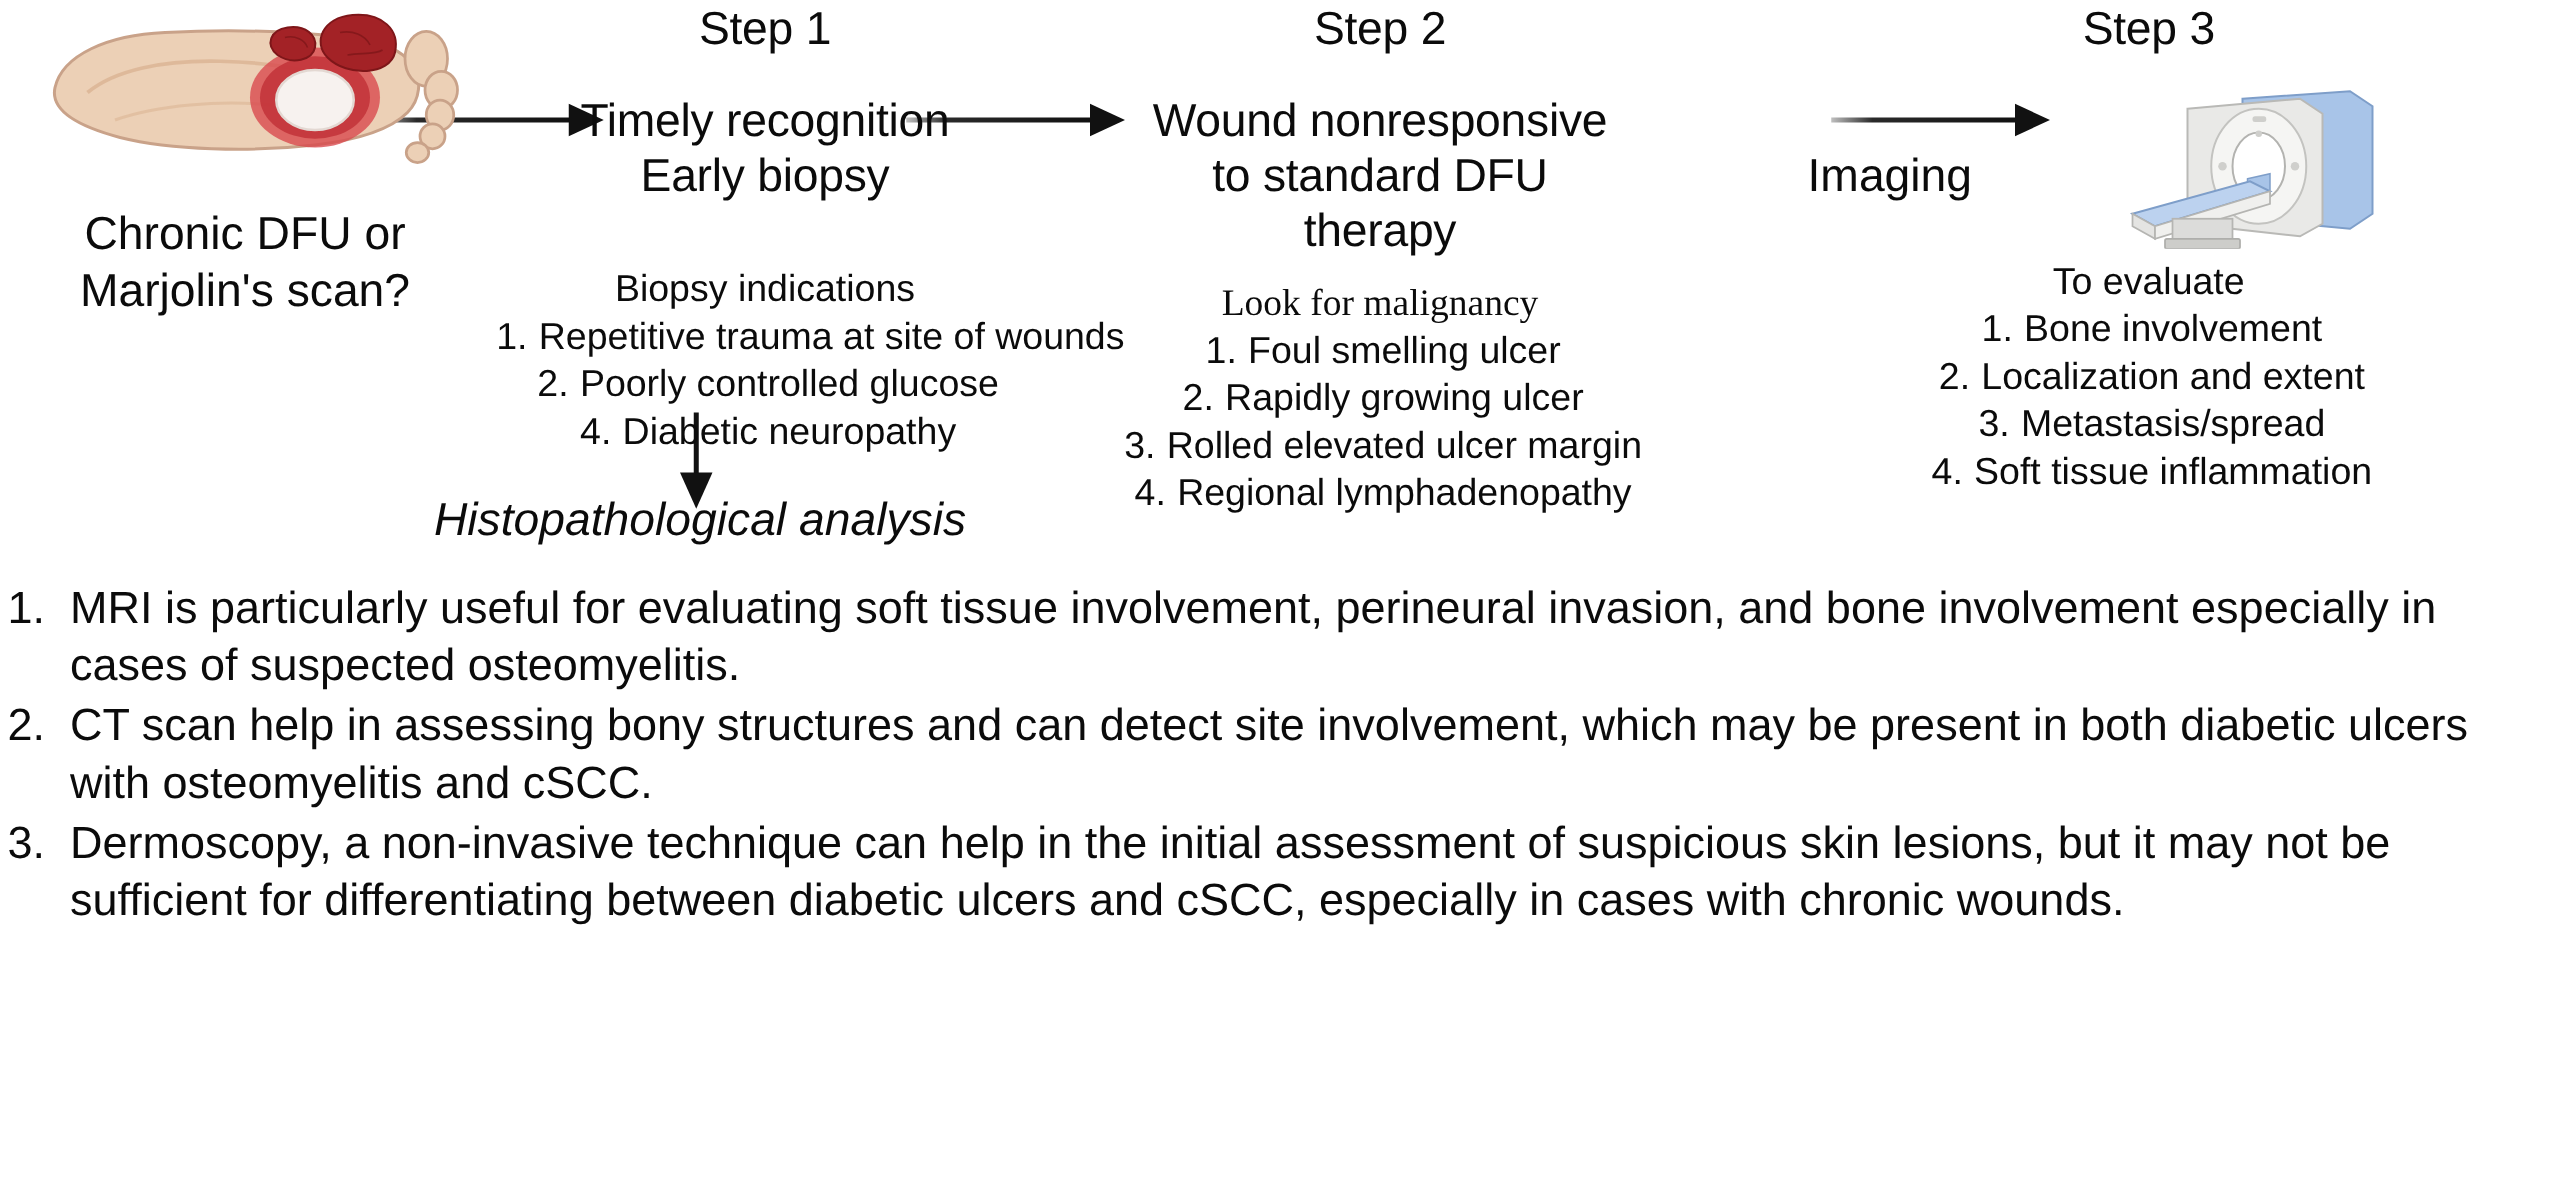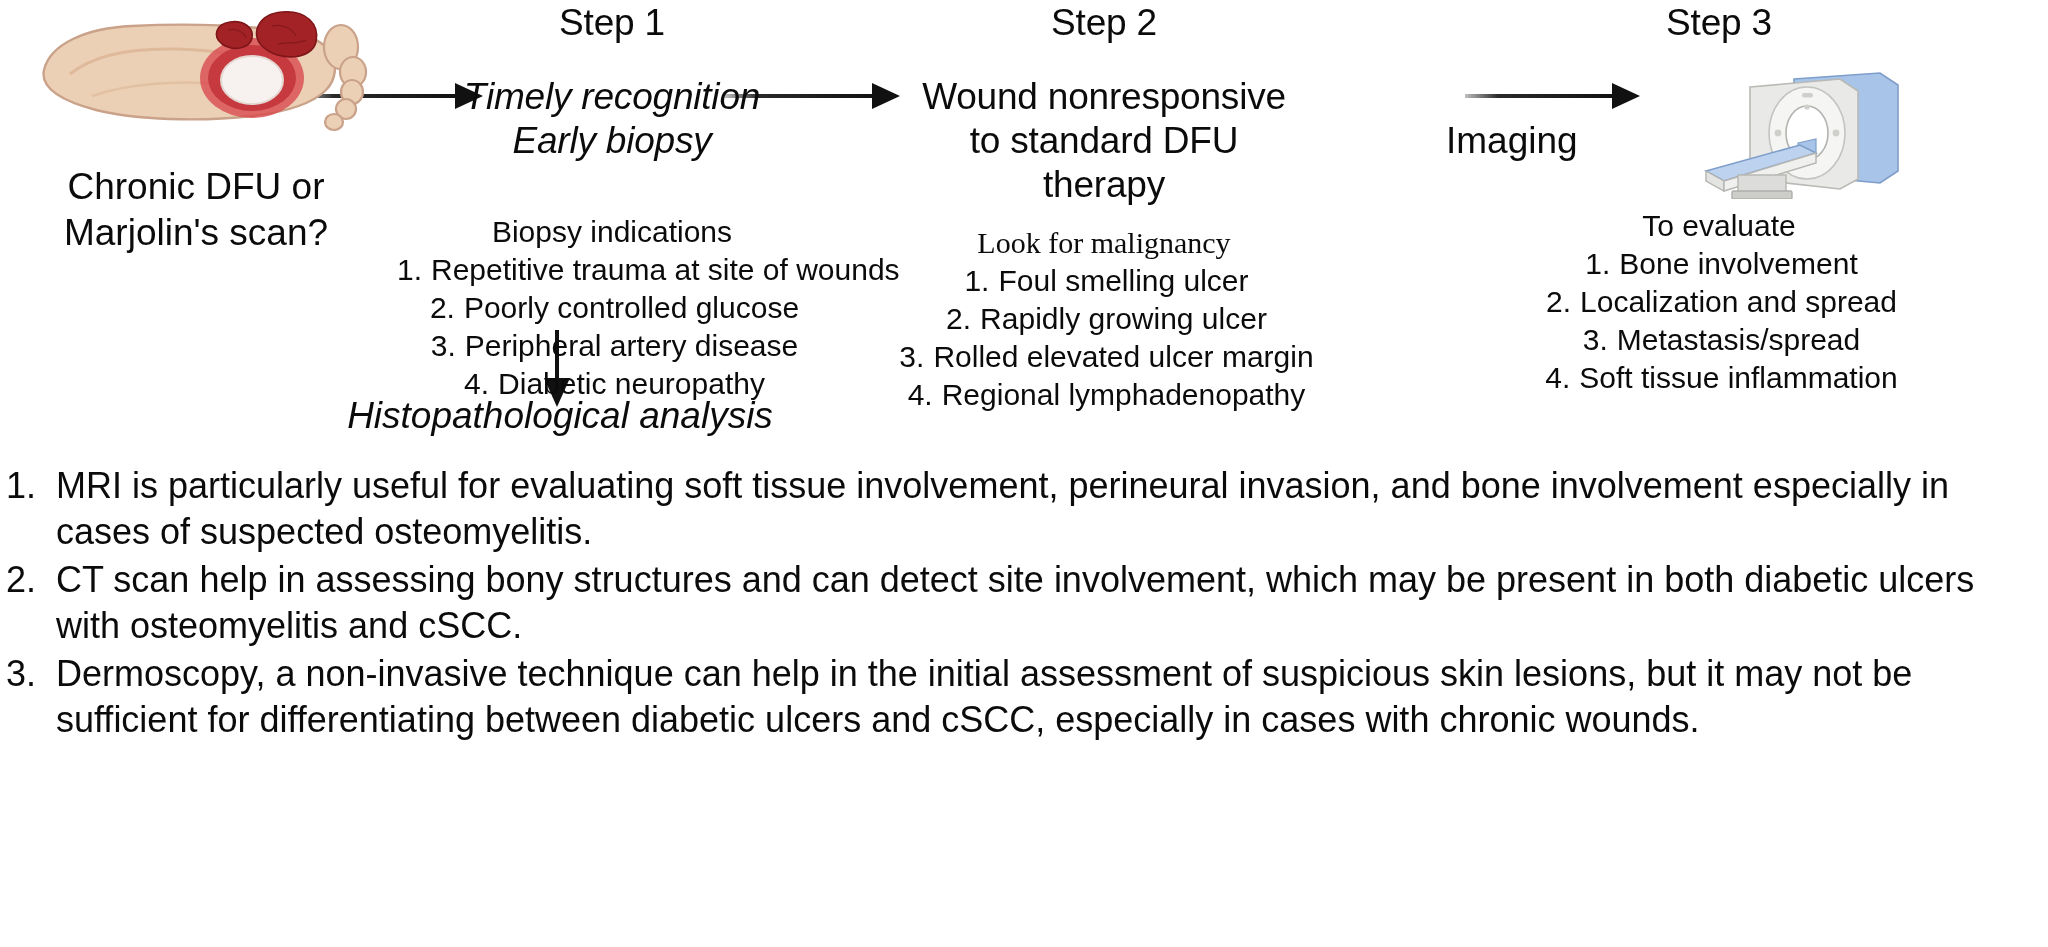--- a/index.html
+++ b/index.html
@@ -59,21 +59,21 @@
   #foot-art { width: 392px; height: 150px; position: relative; }
   #foot-caption {
     font-size: 37px;
     line-height: 46px;
     margin-top: 14px;
   }
 
   
   #col-1 { left: 392px; top: 0px; width: 440px; }
   #col-1 .step-label { margin-top: 1px; }
-  #col-1 .step-title { margin-top: 30px; font-style: italic; }
+  #col-1 .step-title { margin-top: 30px; }
   #col-1 .sub-head { margin-top: 50px; }
 
   
   #col-2 { left: 830px; top: 0px; width: 548px; }
   #col-2 .step-label { margin-top: 1px; }
   #col-2 .step-title { margin-top: 30px; }
   #col-2 .sub-head { margin-top: 17px; font-family: Liberation Serif, serif; }
 
   
   #col-3 { left: 1390px; top: 0px; width: 658px; }
@@ -241,21 +241,20 @@
   <div class="col" id="col-1">
     <div class="step-label">Step 1</div>
     <div class="step-title">
       <div>Timely recognition</div>
       <div>Early biopsy</div>
     </div>
     <div class="sub-head">Biopsy indications</div>
     <ul class="num-list">
       <li><span class="n">1.</span><span class="t">Repetitive trauma at site of wounds</span></li>
       <li><span class="n">2.</span><span class="t">Poorly controlled glucose</span></li>
-      <li><span class="n">3.</span><span class="t">Peripheral artery disease</span></li>
       <li><span class="n">4.</span><span class="t">Diabetic neuropathy</span></li>
     </ul>
   </div>
 
   <div class="col" id="col-2">
     <div class="step-label">Step 2</div>
     <div class="step-title">
       <div>Wound nonresponsive</div>
       <div>to standard DFU</div>
       <div>therapy</div>
@@ -296,21 +295,21 @@
 
           <rect x="48" y="104" width="48" height="18" fill="#dcdcda" stroke="#b5b5b2" stroke-width="1.4"></rect>
           <rect x="42" y="120" width="60" height="8" rx="1.5" fill="#cdcdca" stroke="#aeaeab" stroke-width="1.4"></rect>
         </svg>
       </div>
     </div>
 
     <div class="sub-head">To evaluate</div>
     <ul class="num-list">
       <li><span class="n">1.</span><span class="t">Bone involvement</span></li>
-      <li><span class="n">2.</span><span class="t">Localization and spread</span></li>
+      <li><span class="n">2.</span><span class="t">Localization and extent</span></li>
       <li><span class="n">3.</span><span class="t">Metastasis/spread</span></li>
       <li><span class="n">4.</span><span class="t">Soft tissue inflammation</span></li>
     </ul>
   </div>
 
   <div id="histo">Histopathological analysis</div>
 </div>
 
 <ul id="bottom-list">
   <li>

